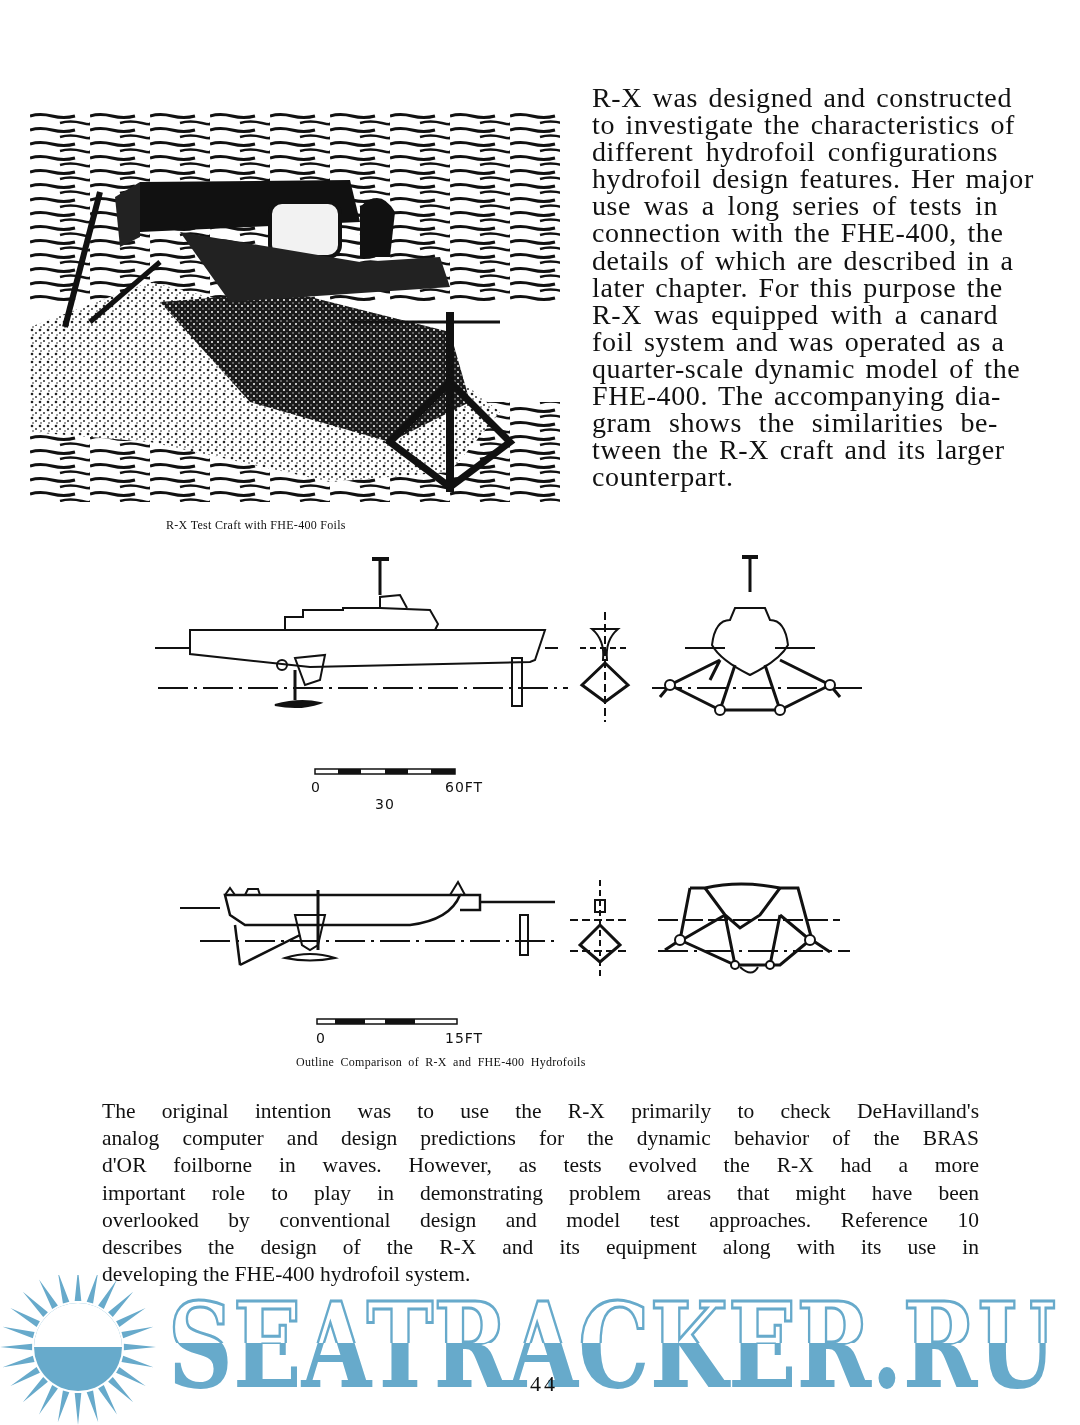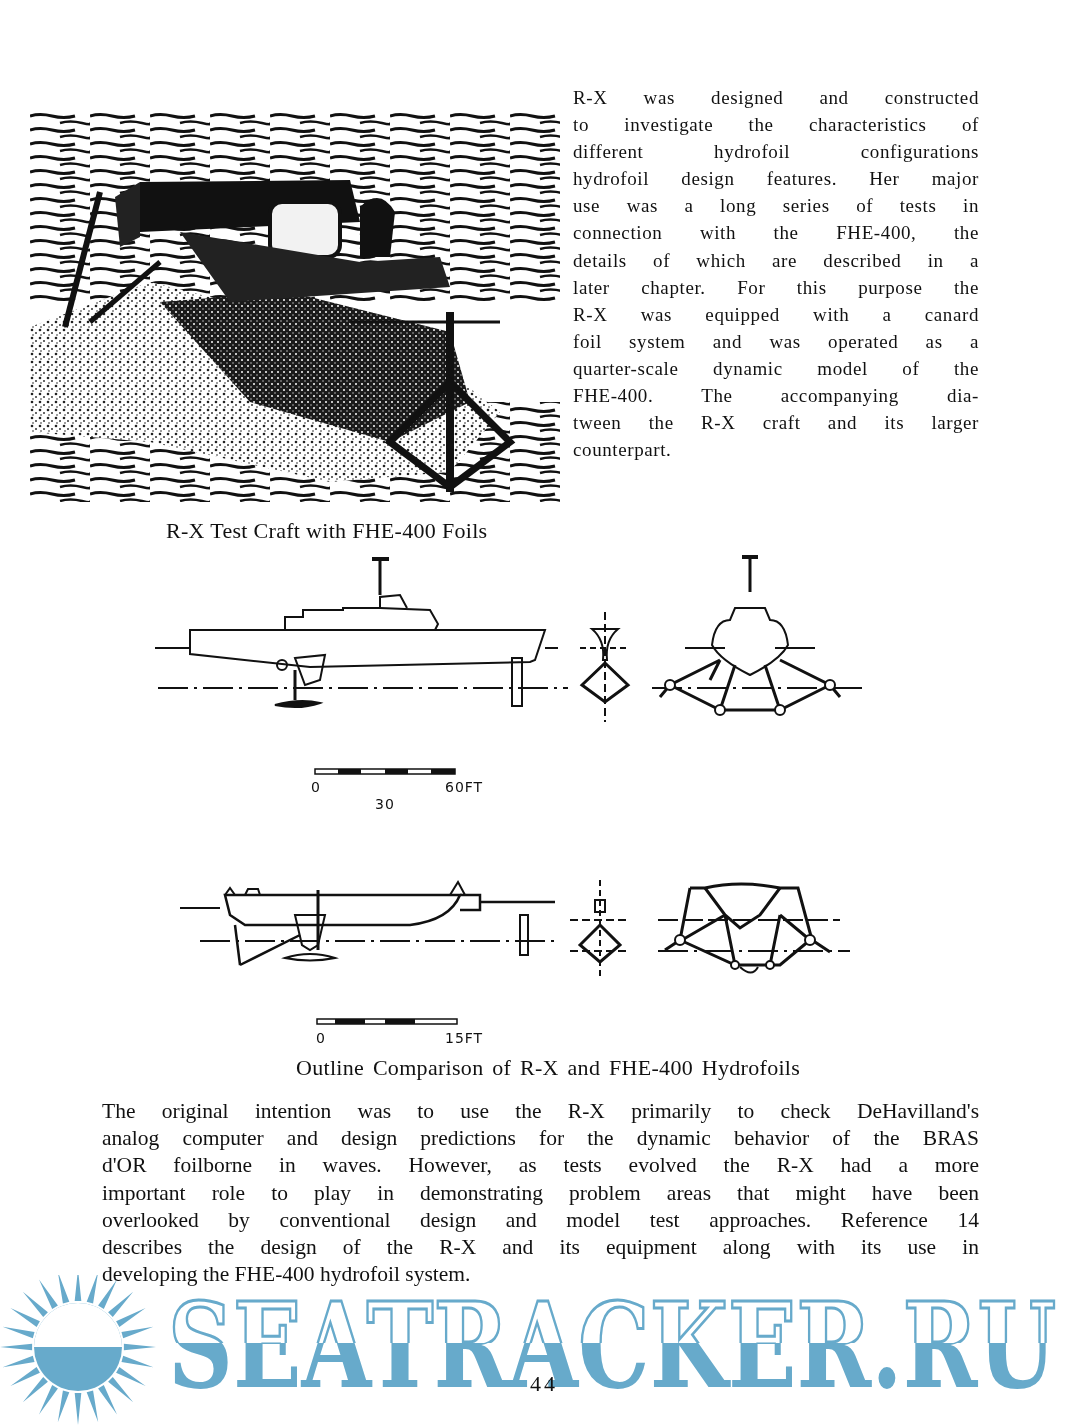--- a/index.html
+++ b/index.html
@@ -1,24 +1,24 @@
 <!DOCTYPE html>
 <html><head>
 <meta charset="utf-8">
 <style>
   html, body { margin:0; padding:0; background:#ffffff; }
   body { width:1080px; height:1425px; position:relative; overflow:hidden;
          font-family:"Liberation Serif", "DejaVu Serif", serif; color:#111; }
   .abs { position:absolute; }
   
-  #intro { left:573px; top:84px; width:406px; font-size:19px; line-height:27.1px;
+  #intro { left:592px; top:84px; width:406px; font-size:28px; line-height:27.1px;
            text-align:justify; letter-spacing:0.6px; word-spacing:3px; }
   #intro span { display:block; text-align:justify; text-align-last:justify; white-space:nowrap; }
   #intro span.last { text-align-last:left; }
-  .caption { font-size:22px; letter-spacing:0.3px; }
+  .caption { font-size:12px; letter-spacing:0.3px; }
   #photo-caption { left:166px; top:518px; }
   #diagram-caption { left:296px; top:1055px; word-spacing:3px; }
   #body { left:102px; top:1098px; width:877px; font-size:21.5px; line-height:27.2px;font-family:Liberation Serif, serif; }
   #body span { display:block; text-align:justify; text-align-last:justify; white-space:nowrap;
                transform-origin:left; }
   #body span.last { text-align-last:left; }
   .scale-label { font-family:"DejaVu Sans", sans-serif; font-size:14px; letter-spacing:1px; }
   #page-number { left:530px; top:1323px; font-size:22px; letter-spacing:3px; z-index:3;margin-top:48px; }
   #watermark { left:0; top:1275px; width:1080px; height:150px; z-index:2; }
   svg { display:block; }
@@ -32,20 +32,21 @@
   <span>different hydrofoil configurations</span>
   <span>hydrofoil design features. Her major</span>
   <span>use was a long series of tests in</span>
   <span>connection with the FHE-400, the</span>
   <span>details of which are described in a</span>
   <span>later chapter. For this purpose the</span>
   <span>R-X was equipped with a canard</span>
   <span>foil system and was operated as a</span>
   <span>quarter-scale dynamic model of the</span>
   <span>FHE-400. The accompanying dia-</span>
+  <span>gram shows the similarities be-</span>
   <span>tween the R-X craft and its larger</span>
   <span class="last">counterpart.</span>
 </div>
 
 <div class="abs" style="left:30px;top:112px;width:530px;height:390px;">
   <svg width="530" height="390" viewBox="0 0 530 390">
     <defs>
       <pattern id="waves" width="60" height="14" patternUnits="userSpaceOnUse">
         <path d="M0 4 Q10 1 22 4 T45 4" stroke="#111" stroke-width="3" fill="none"></path>
         <path d="M30 11 Q40 8 52 11 T60 10" stroke="#111" stroke-width="2.5" fill="none"></path>
@@ -178,21 +179,21 @@
 <div class="abs scale-label" style="left:316px;top:1030px;">0</div>
 <div class="abs scale-label" style="left:445px;top:1030px;">15FT</div>
 
 <div id="diagram-caption" class="abs caption">Outline Comparison of R-X and FHE-400 Hydrofoils</div>
 
 <div id="body" class="abs">
   <span>The original intention was to use the R-X primarily to check DeHavilland's</span>
   <span>analog computer and design predictions for the dynamic behavior of the BRAS</span>
   <span>d'OR foilborne in waves. However, as tests evolved the R-X had a more</span>
   <span>important role to play in demonstrating problem areas that might have been</span>
-  <span>overlooked by conventional design and model test approaches. Reference 14</span>
+  <span>overlooked by conventional design and model test approaches. Reference 10</span>
   <span>describes the design of the R-X and its equipment along with its use in</span>
   <span class="last">developing the FHE-400 hydrofoil system.</span>
 </div>
 
 <div id="watermark" class="abs">
   <svg width="1080" height="150" viewBox="0 0 1080 150">
     <defs>
       <clipPath id="lowerhalf">
           <rect x="0" y="68" width="1080" height="100"></rect>
         </clipPath>

